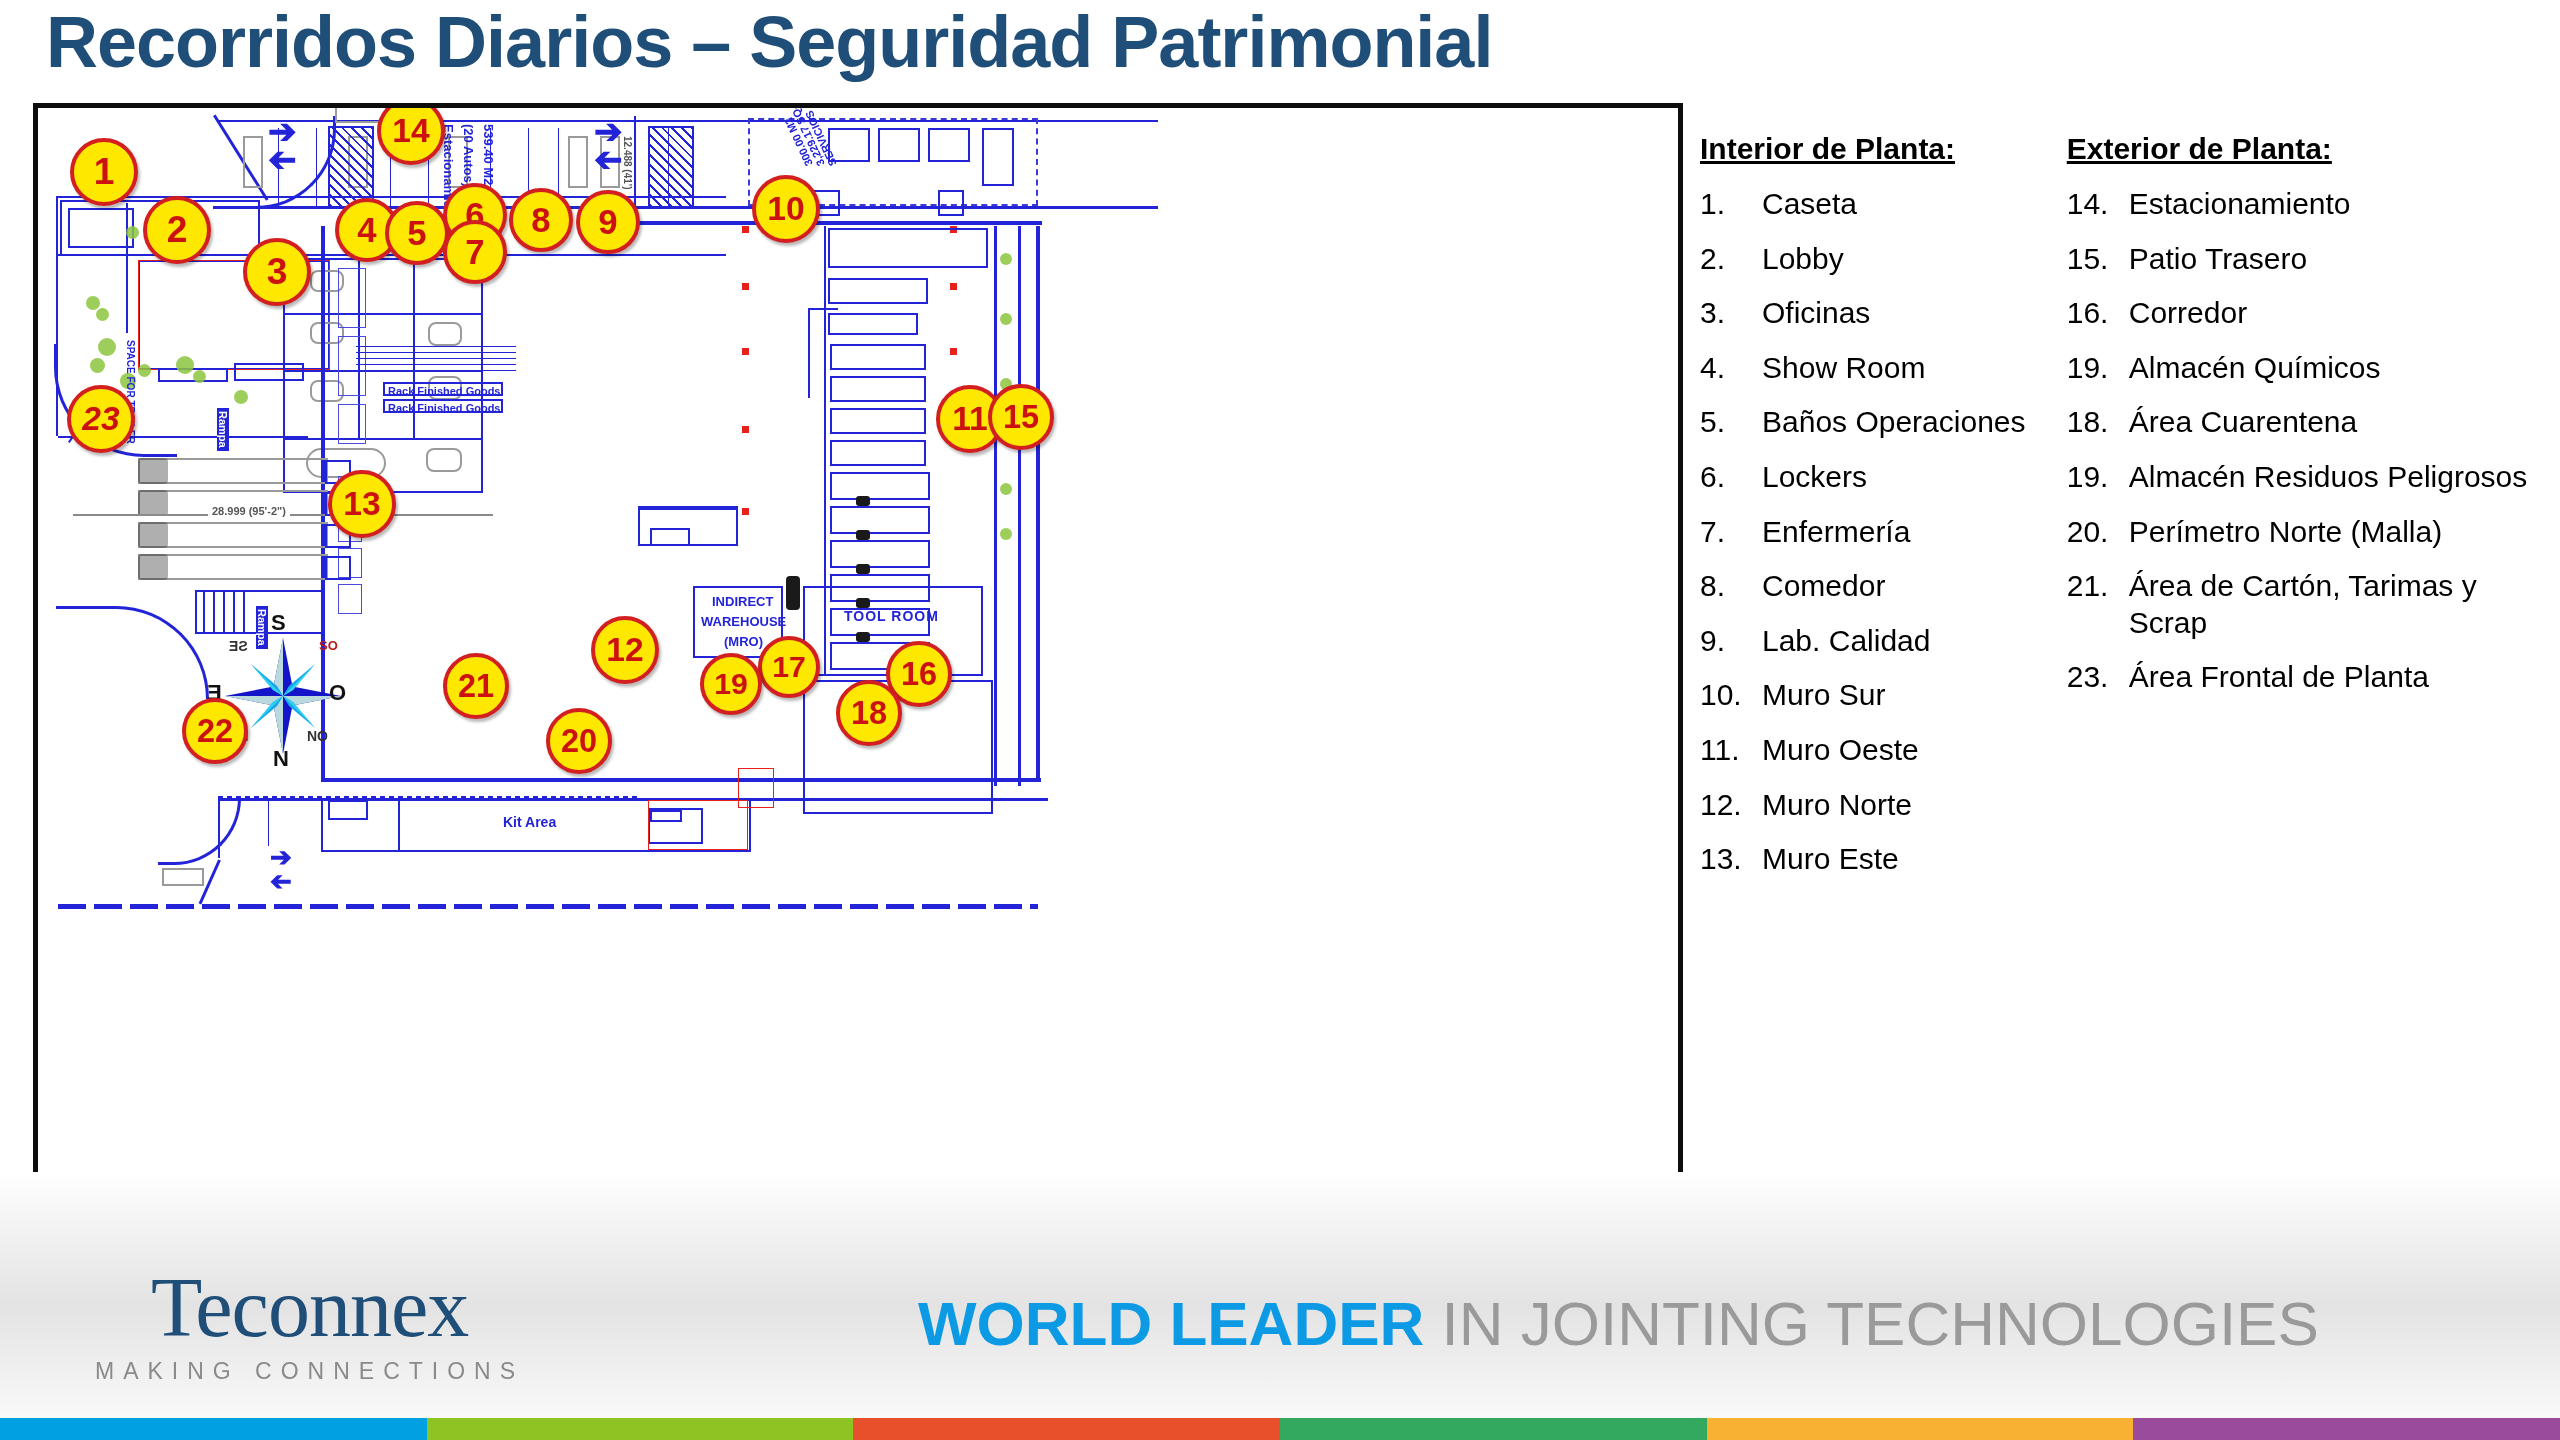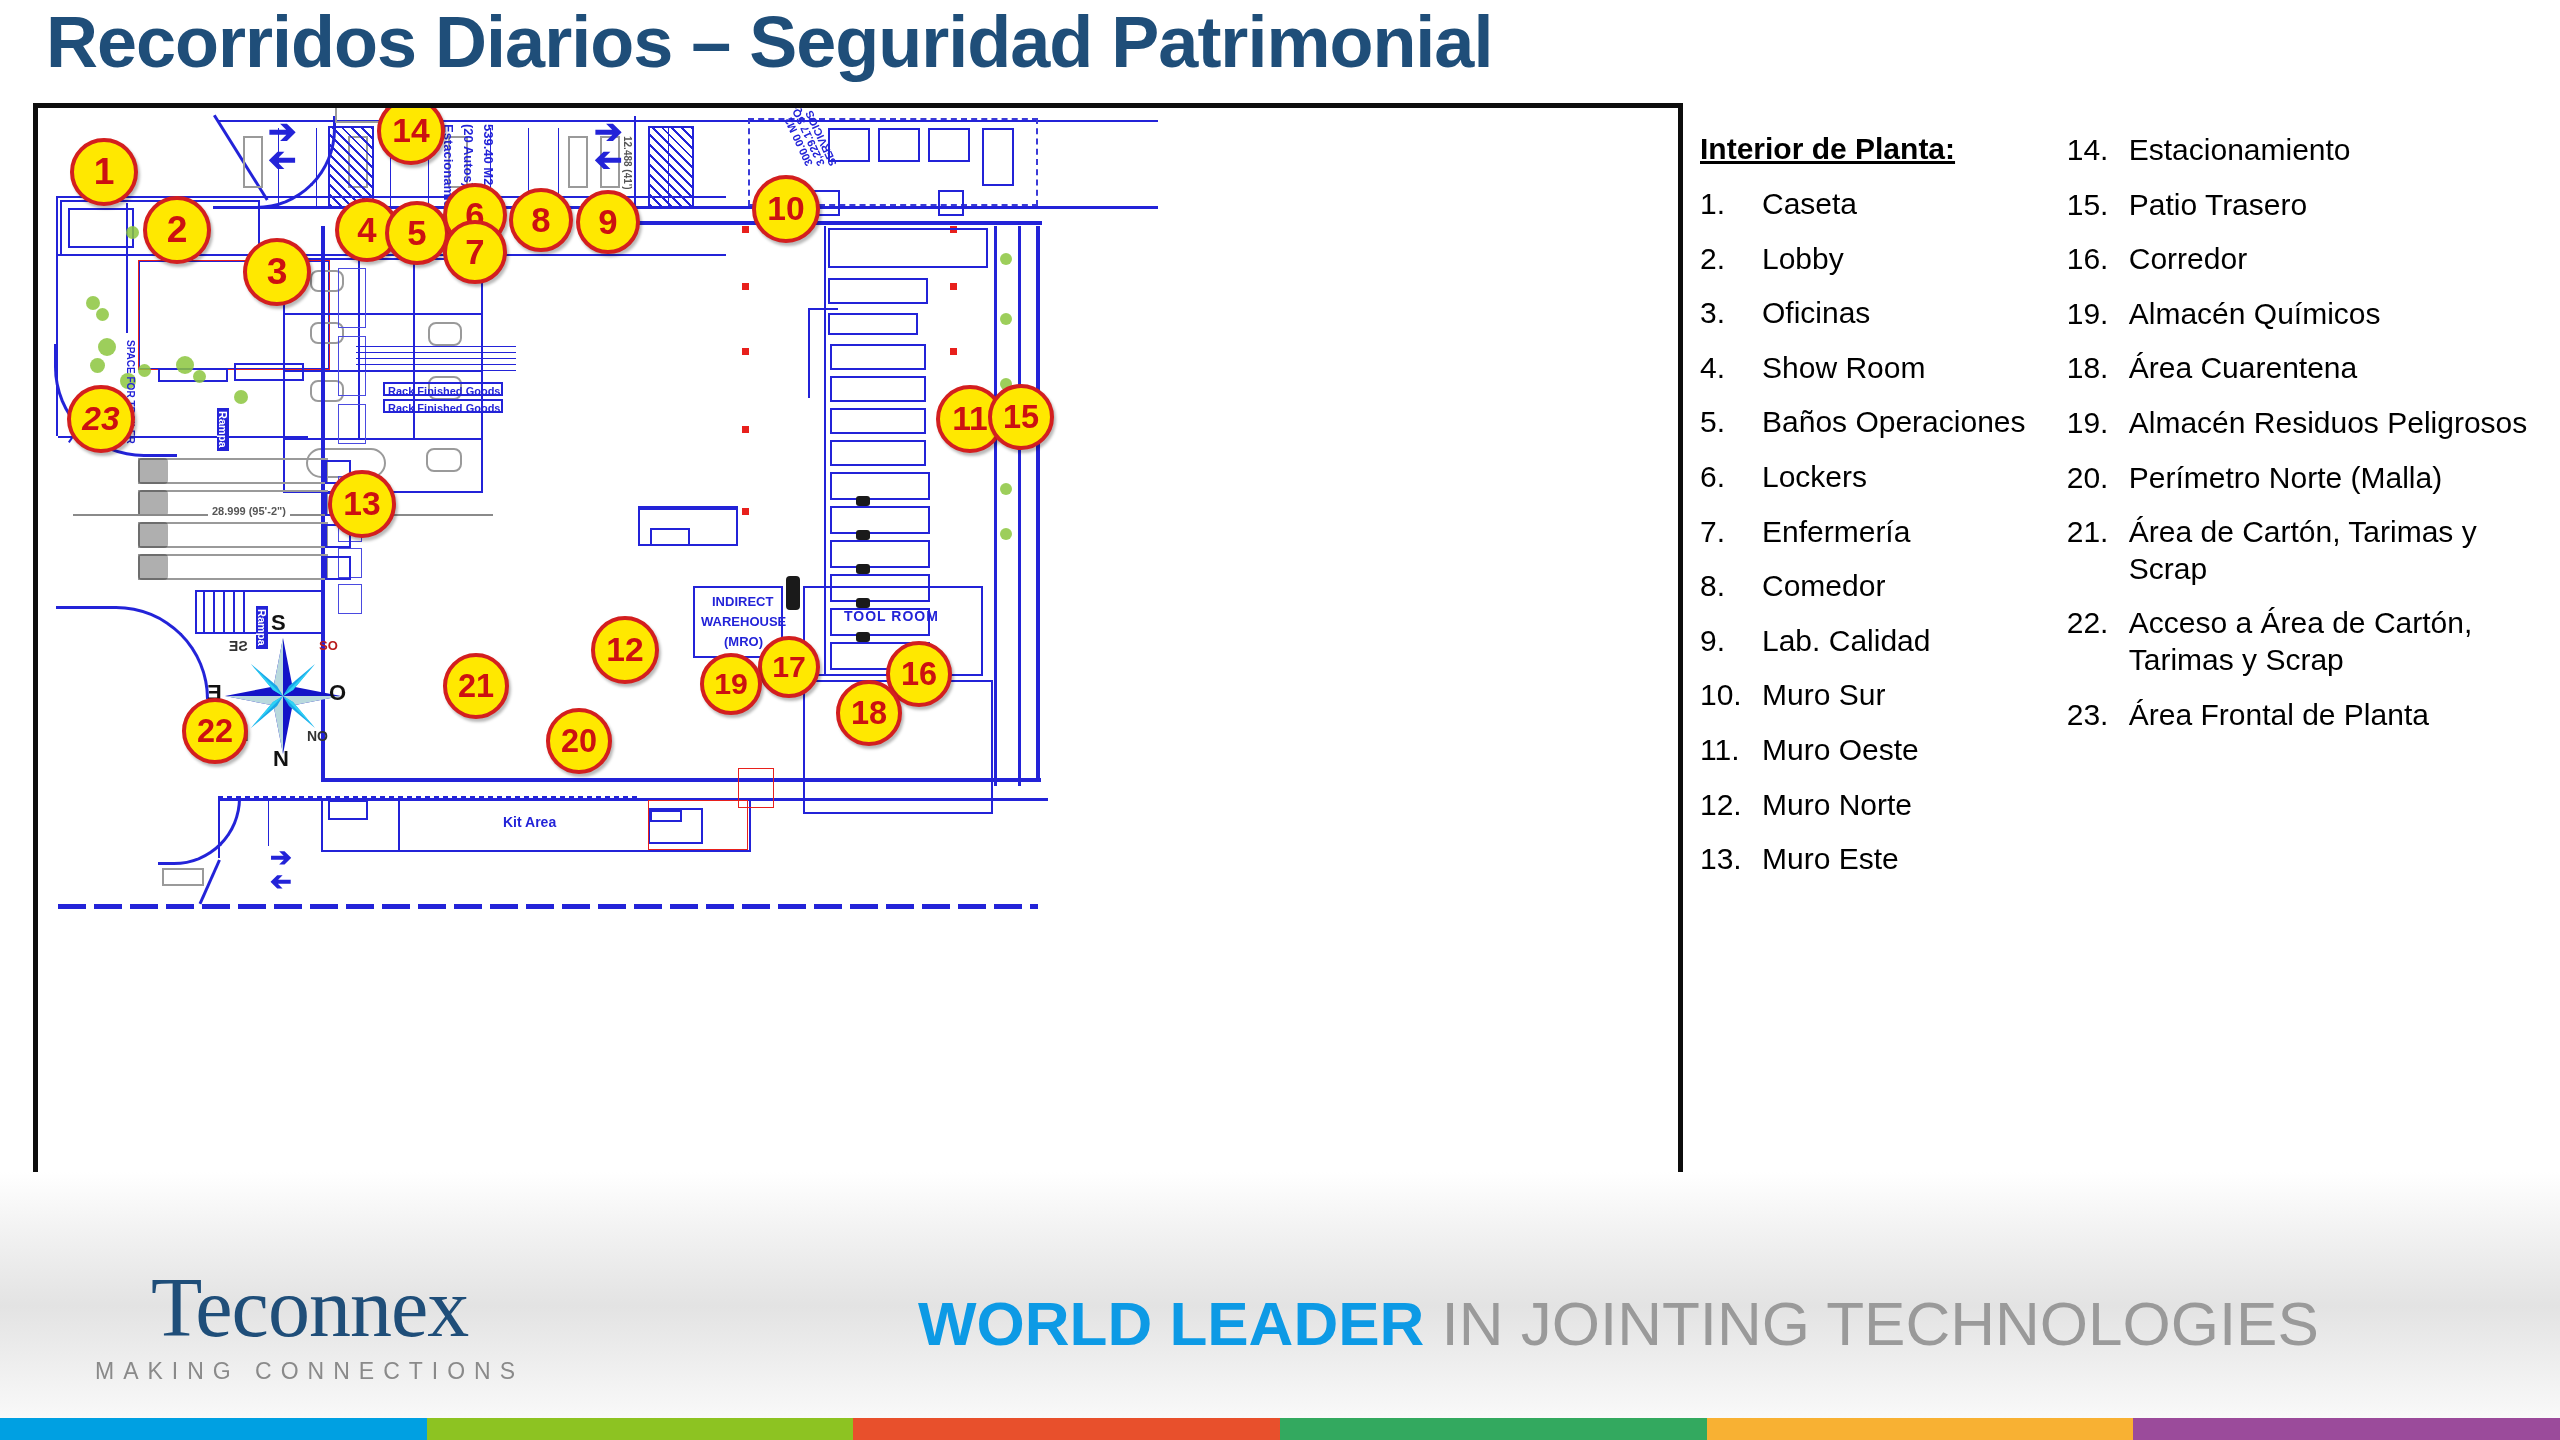--- a/index.html
+++ b/index.html
@@ -445,20 +445,21 @@
           <span class="legend-num">12.</span>
           <span class="legend-lbl">Muro Norte</span>
         </div>
         <div class="legend-item">
           <span class="legend-num">13.</span>
           <span class="legend-lbl">Muro Este</span>
         </div>
       </div>
   </div>
   <div class="legend-col wide">
+    <div class="legend-head">Exterior de Planta:</div>
     <div id="legend-list-1">
         <div class="legend-item">
           <span class="legend-num">14.</span>
           <span class="legend-lbl">Estacionamiento</span>
         </div>
         <div class="legend-item">
           <span class="legend-num">15.</span>
           <span class="legend-lbl">Patio Trasero</span>
         </div>
         <div class="legend-item">
@@ -477,24 +478,20 @@
           <span class="legend-num">19.</span>
           <span class="legend-lbl">Almacén Residuos Peligrosos</span>
         </div>
         <div class="legend-item">
           <span class="legend-num">20.</span>
           <span class="legend-lbl">Perímetro Norte (Malla)</span>
         </div>
         <div class="legend-item">
           <span class="legend-num">21.</span>
           <span class="legend-lbl">Área de Cartón, Tarimas y Scrap</span>
-        </div>
-        <div class="legend-item">
-          <span class="legend-num">22.</span>
-          <span class="legend-lbl">Acceso a Área de Cartón, Tarimas y Scrap</span>
         </div>
         <div class="legend-item">
           <span class="legend-num">23.</span>
           <span class="legend-lbl">Área Frontal de Planta</span>
         </div>
       </div>
   </div>
 </div>
 
 <div id="footer-band"></div>

